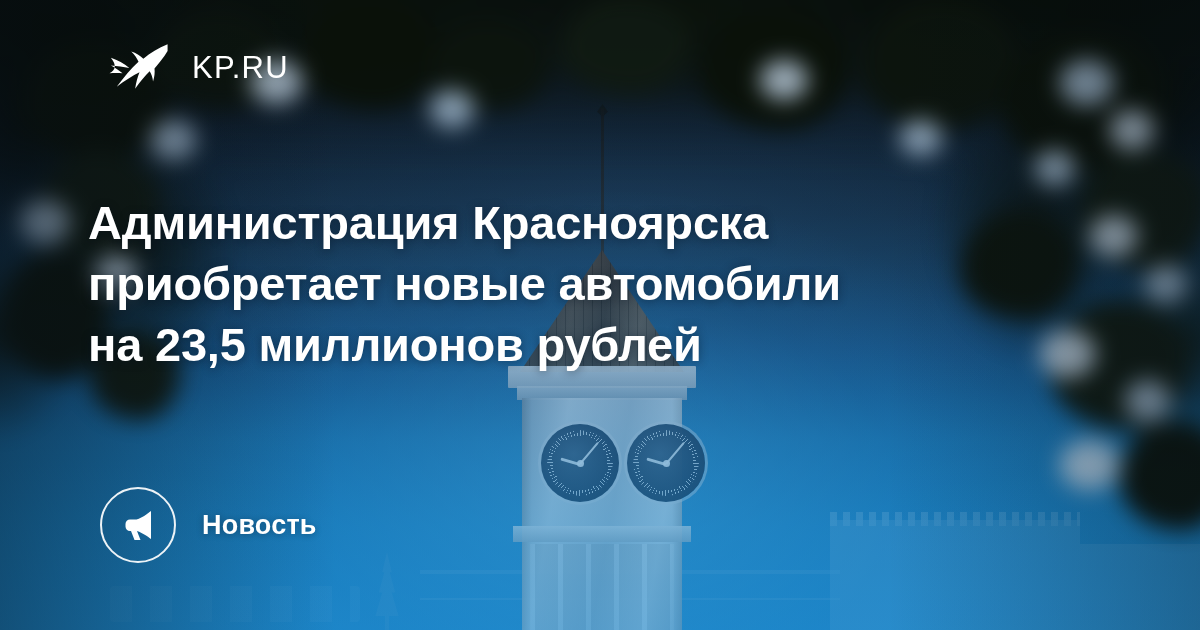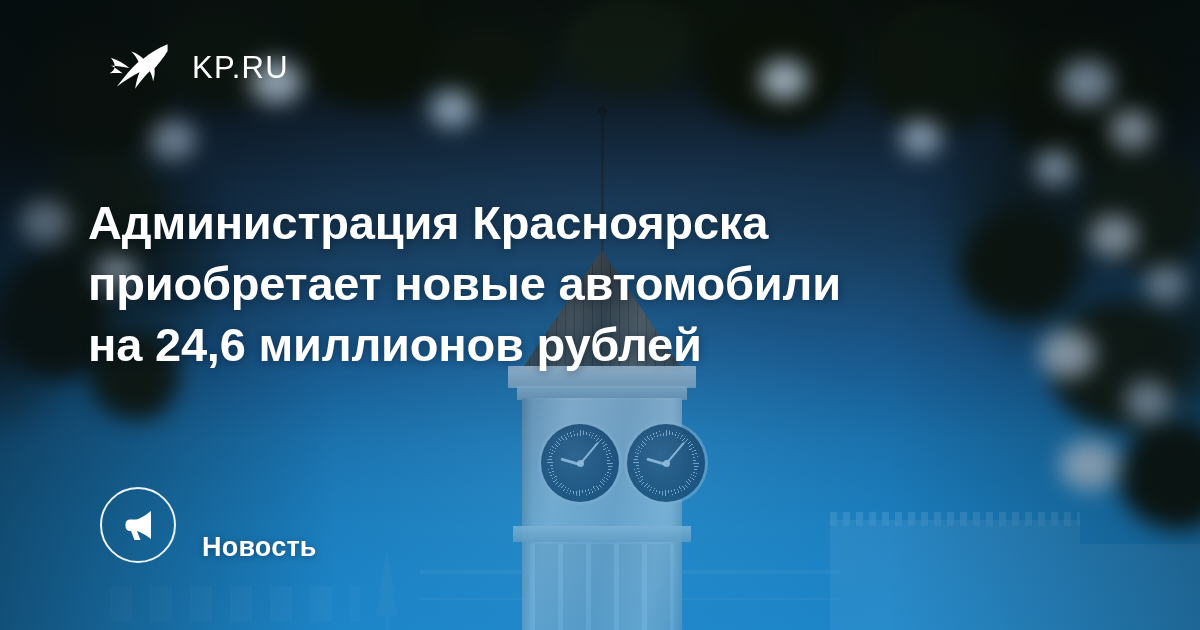--- a/index.html
+++ b/index.html
@@ -361,21 +361,21 @@
     letter-spacing: -0.2px;
     text-shadow: 0 1px 10px rgba(4,16,28,0.45);
     white-space: pre-line;
   }
 
   .badge {
     position: absolute;
     left: 100px;
     top: 487px;
     display: flex;
-    align-items: flex-end;
+    align-items: center;
     gap: 26px;
   }
   .badge-circle {
     width: 76px;
     height: 76px;
     border-radius: 50%;
     border: 2px solid rgba(255,255,255,0.92);
     display: flex;
     align-items: center;
     justify-content: center;
@@ -483,21 +483,21 @@
     <div class="brand">
       <svg class="brand-mark" viewBox="0 0 64 64" aria-hidden="true">
         <path fill="#ffffff" d="M61.5 8.5 C52 12.5 43.5 17.5 36.5 23.5 C33 20 29 17.5 24 16 C27.5 19.5 30 23 31.5 26.5 C24 33.5 16.5 42 9 52.5 C17.5 46 25.5 41 32.5 37.5 C30.5 42.5 29 48 28 54.5 C33 47.5 38 41.5 43 36.5 C45 39.5 46 43 46.5 47 C48 42 48.5 37.5 48 33.5 C53 28 57.5 22 61.5 15.5 Z"></path>
         <path fill="#ffffff" d="M3 22.5 C10 25 16.5 28.5 22 33 C16 32 9.5 31 3 30.5 C7.5 33 11.5 35.5 15 38.5 C10.5 38 6 38 1.5 38.5 C8 35.5 9 30 3 22.5 Z"></path>
       </svg>
       <div class="brand-text">KP.RU</div>
     </div>
 
     <div class="headline">Администрация Красноярска
 приобретает новые автомобили
-на 24,6 миллионов рублей</div>
+на 23,5 миллионов рублей</div>
 
     <div class="badge">
       <div class="badge-circle">
         <svg class="badge-icon" viewBox="0 0 40 40" aria-hidden="true">
           <path fill="#ffffff" d="M33 6 C33 6 24.5 13 18.5 14.5 L12 14.5 C9.5 14.5 7.5 16.5 7.5 19 L7.5 21.5 C7.5 24 9.5 26 12 26 L13 26 L16.5 35 L22.5 35 L19 26 C24.5 27.5 33 34 33 34 Z"></path>
         </svg>
       </div>
       <div class="badge-label">Новость</div>
     </div>
 

